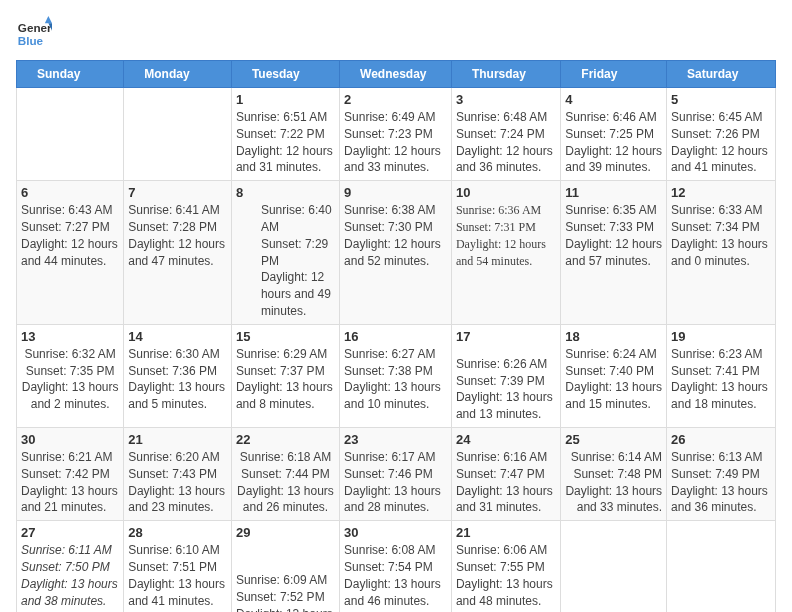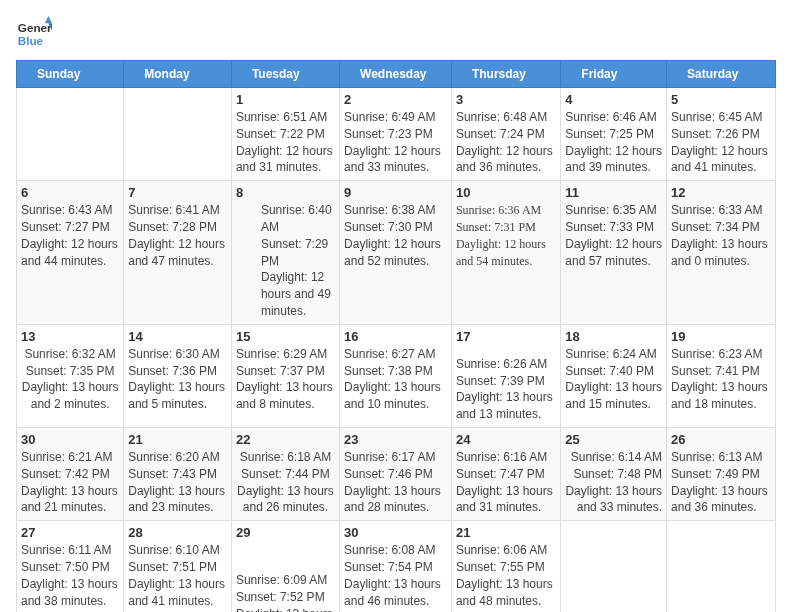--- a/index.html
+++ b/index.html
@@ -271,21 +271,21 @@
         <td>
           <span class="day-num">26</span>
           <div class="day-info" style="white-space: pre-line;">Sunrise: 6:13 AM
 Sunset: 7:49 PM
 Daylight: 13 hours and 36 minutes.</div>
         </td>
       </tr>
       <tr>
         <td>
           <span class="day-num">27</span>
-          <div class="day-info" style="white-space: pre-line;">Sunrise: 6:11 AM
+          <div class="day-info" style="white-space: pre-line; font-style: italic;">Sunrise: 6:11 AM
 Sunset: 7:50 PM
 Daylight: 13 hours and 38 minutes.</div>
         </td>
         <td>
           <span class="day-num">28</span>
           <div class="day-info" style="white-space: pre-line;">Sunrise: 6:10 AM
 Sunset: 7:51 PM
 Daylight: 13 hours and 41 minutes.</div>
         </td>
         <td>

